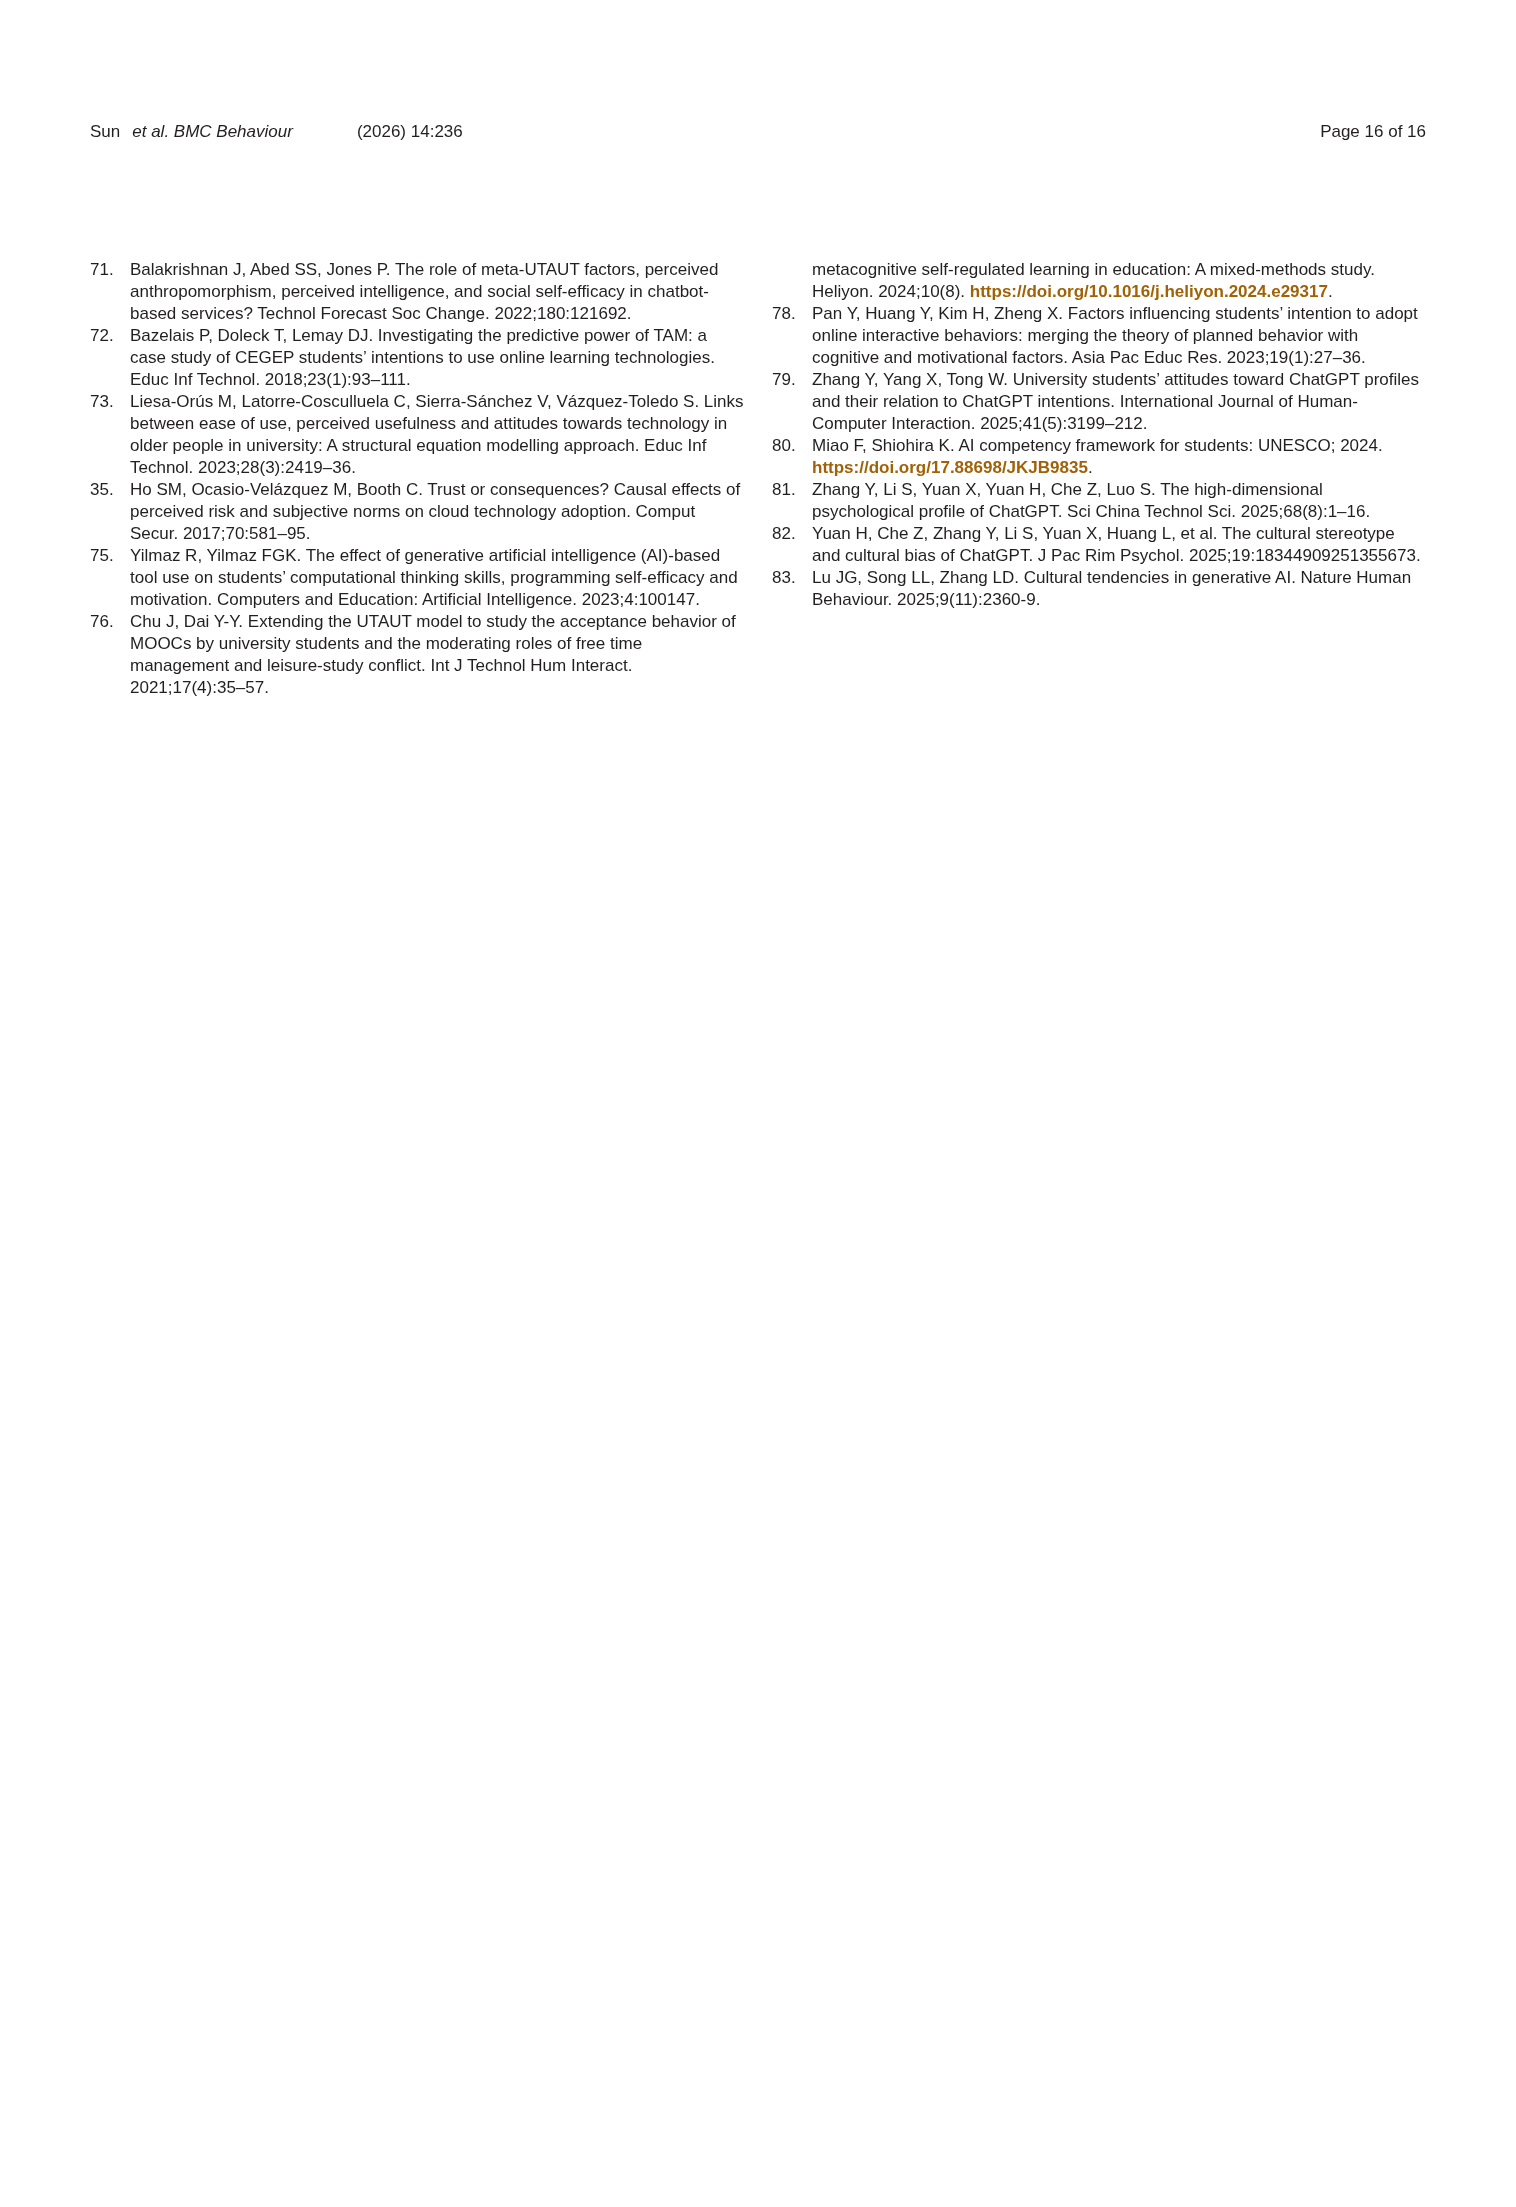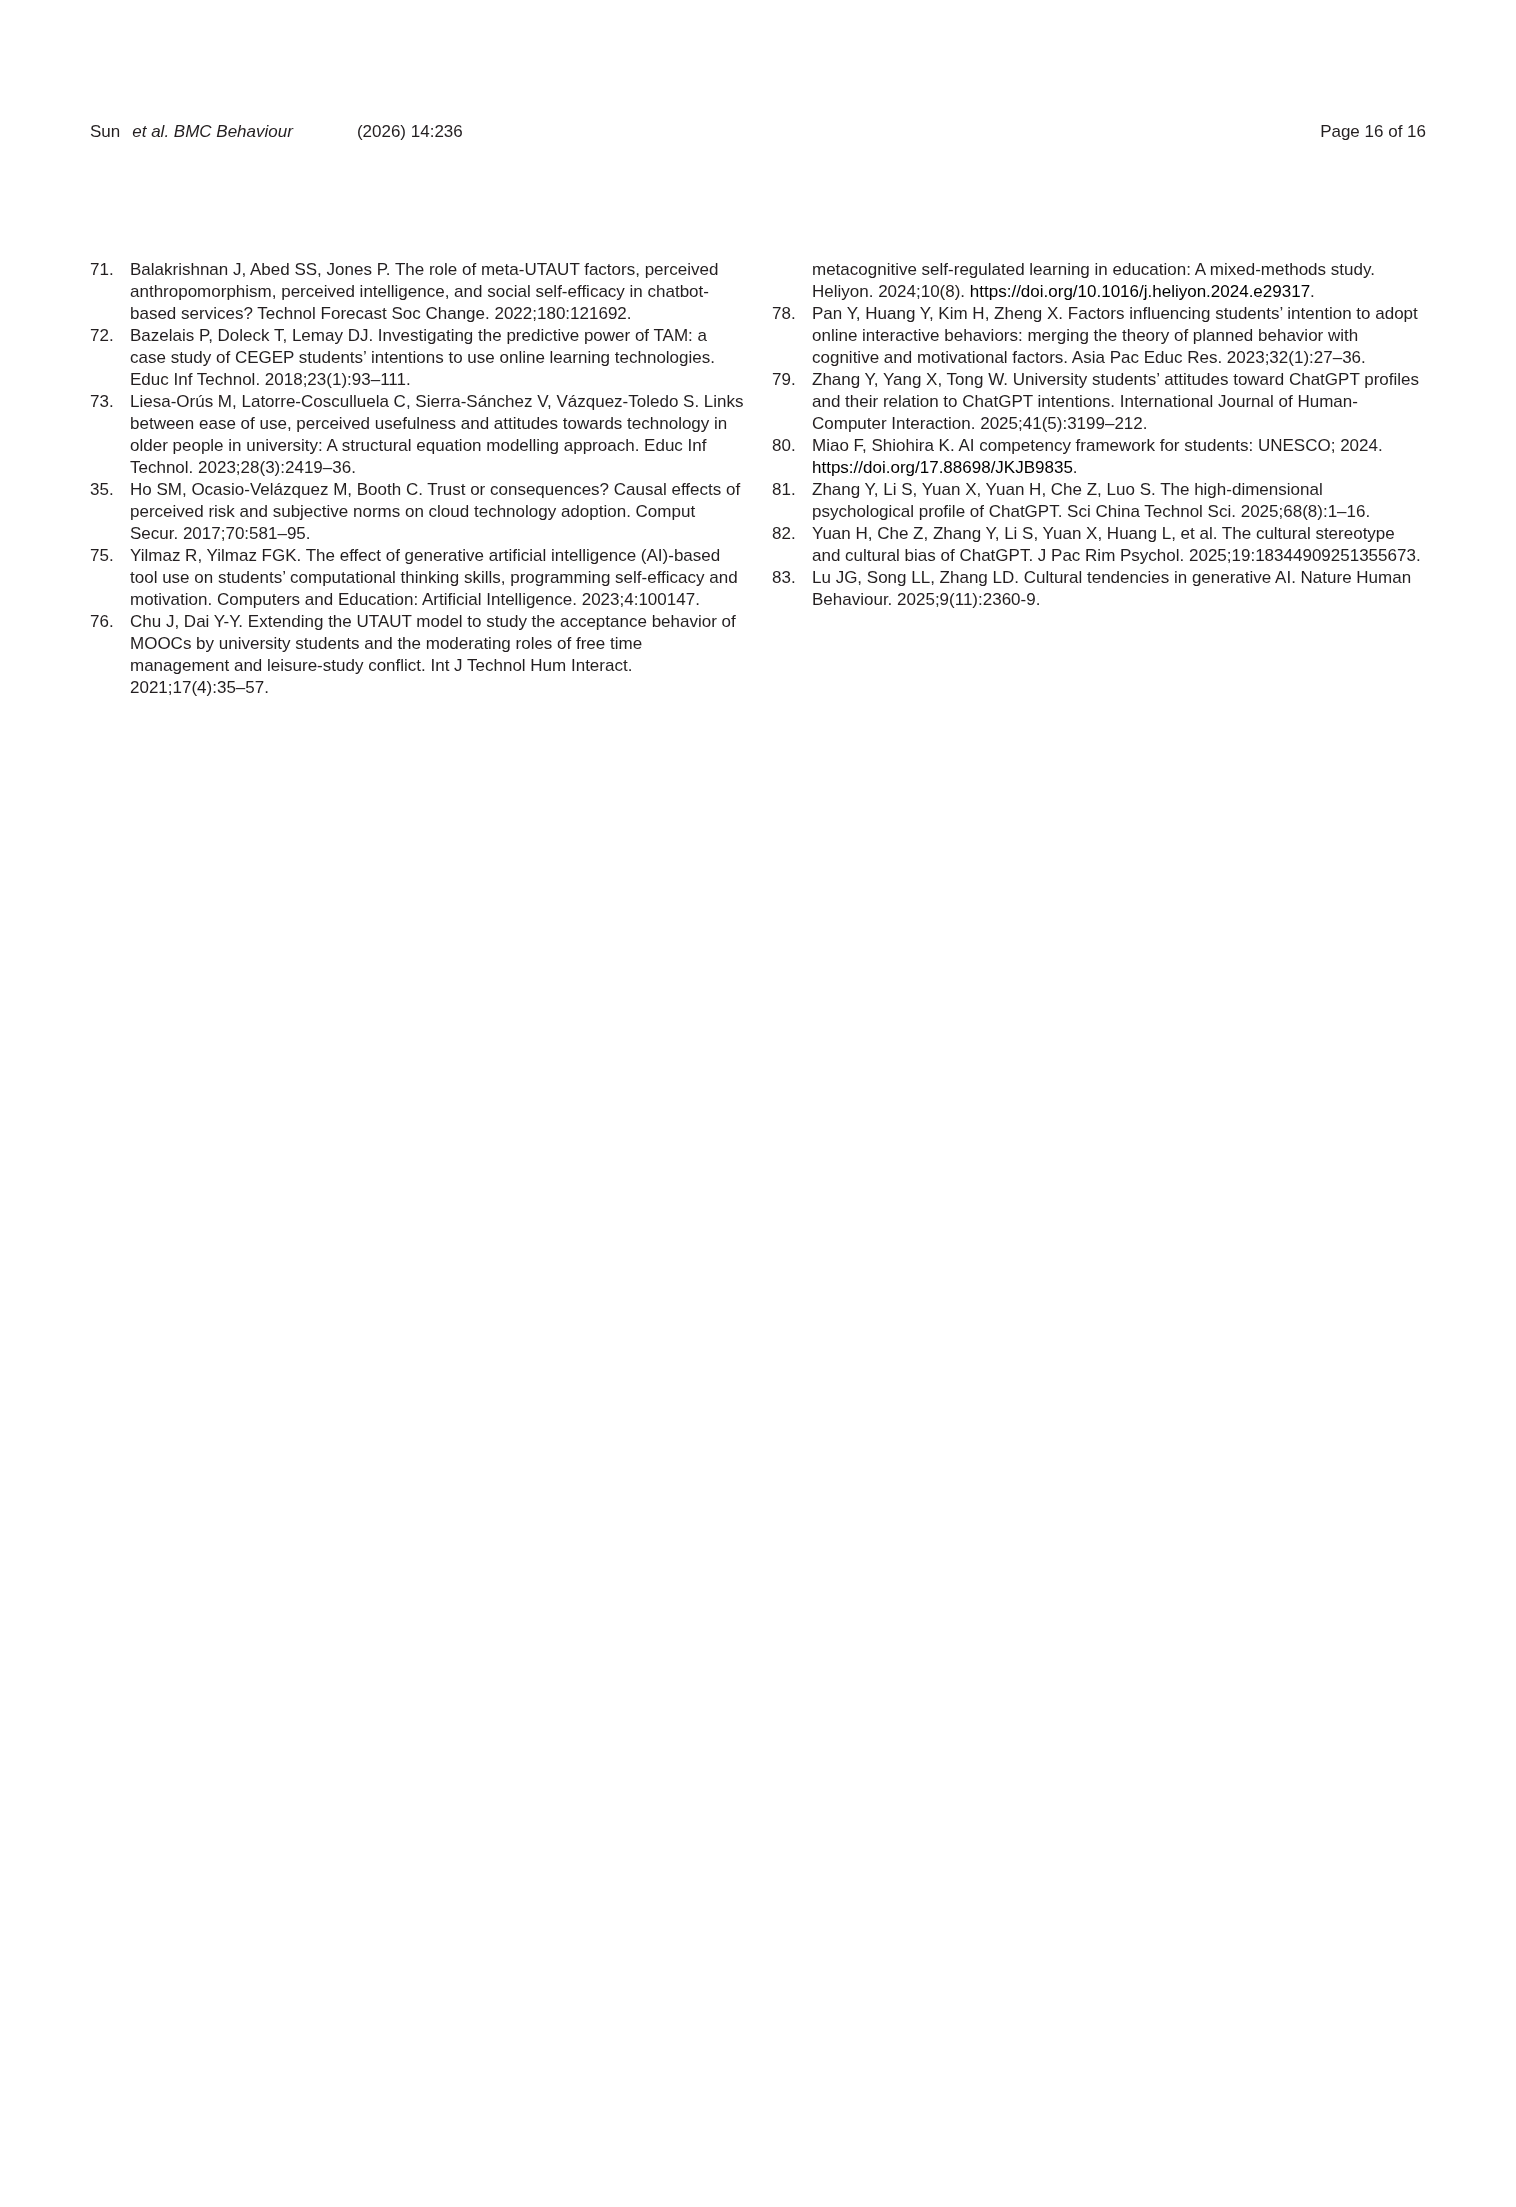--- a/index.html
+++ b/index.html
@@ -39,23 +39,24 @@
   .col { width: 661px; }
   .ref {
     display: flex;
     font-size: 17px;
     line-height: 22px;
     text-align: left;
   }
   .ref-num { flex: 0 0 40px; }
   .ref-text { flex: 1 1 auto; }
   .doi-link {
-    color: #000000;
+    color: #a16207;
     text-decoration: none;
     overflow-wrap: anywhere;
+    font-weight: bold;
   }
   .pub-note { margin-top: 46px; }
   .pub-note-heading {
     font-size: 21px;
     line-height: 26px;
     font-weight: bold;
     color: #000000;
     margin: 0 0 7px 0;
   }
   .pub-note-body {
@@ -106,21 +107,21 @@
         </div>
       </section>
     <section class="col">
       <div id="col-right-refs">
           <div class="ref">
             <span class="ref-num"></span>
             <span class="ref-text">metacognitive self-regulated learning in education: A mixed-methods study. Heliyon. 2024;10(8). <a class="doi-link" href="#">https://doi.org/10.1016/j.heliyon.2024.e29317</a>.</span>
           </div>
           <div class="ref">
             <span class="ref-num">78.</span>
-            <span class="ref-text">Pan Y, Huang Y, Kim H, Zheng X. Factors influencing students’ intention to adopt online interactive behaviors: merging the theory of planned behavior with cognitive and motivational factors. Asia Pac Educ Res. 2023;32(1):27–36.</span>
+            <span class="ref-text">Pan Y, Huang Y, Kim H, Zheng X. Factors influencing students’ intention to adopt online interactive behaviors: merging the theory of planned behavior with cognitive and motivational factors. Asia Pac Educ Res. 2023;19(1):27–36.</span>
           </div>
           <div class="ref">
             <span class="ref-num">79.</span>
             <span class="ref-text">Zhang Y, Yang X, Tong W. University students’ attitudes toward ChatGPT profiles and their relation to ChatGPT intentions. International Journal of Human-Computer Interaction. 2025;41(5):3199–212.</span>
           </div>
           <div class="ref">
             <span class="ref-num">80.</span>
             <span class="ref-text">Miao F, Shiohira K. AI competency framework for students: UNESCO; 2024. <a class="doi-link" href="#">https://doi.org/17.88698/JKJB9835</a>.</span>
           </div>
           <div class="ref">

